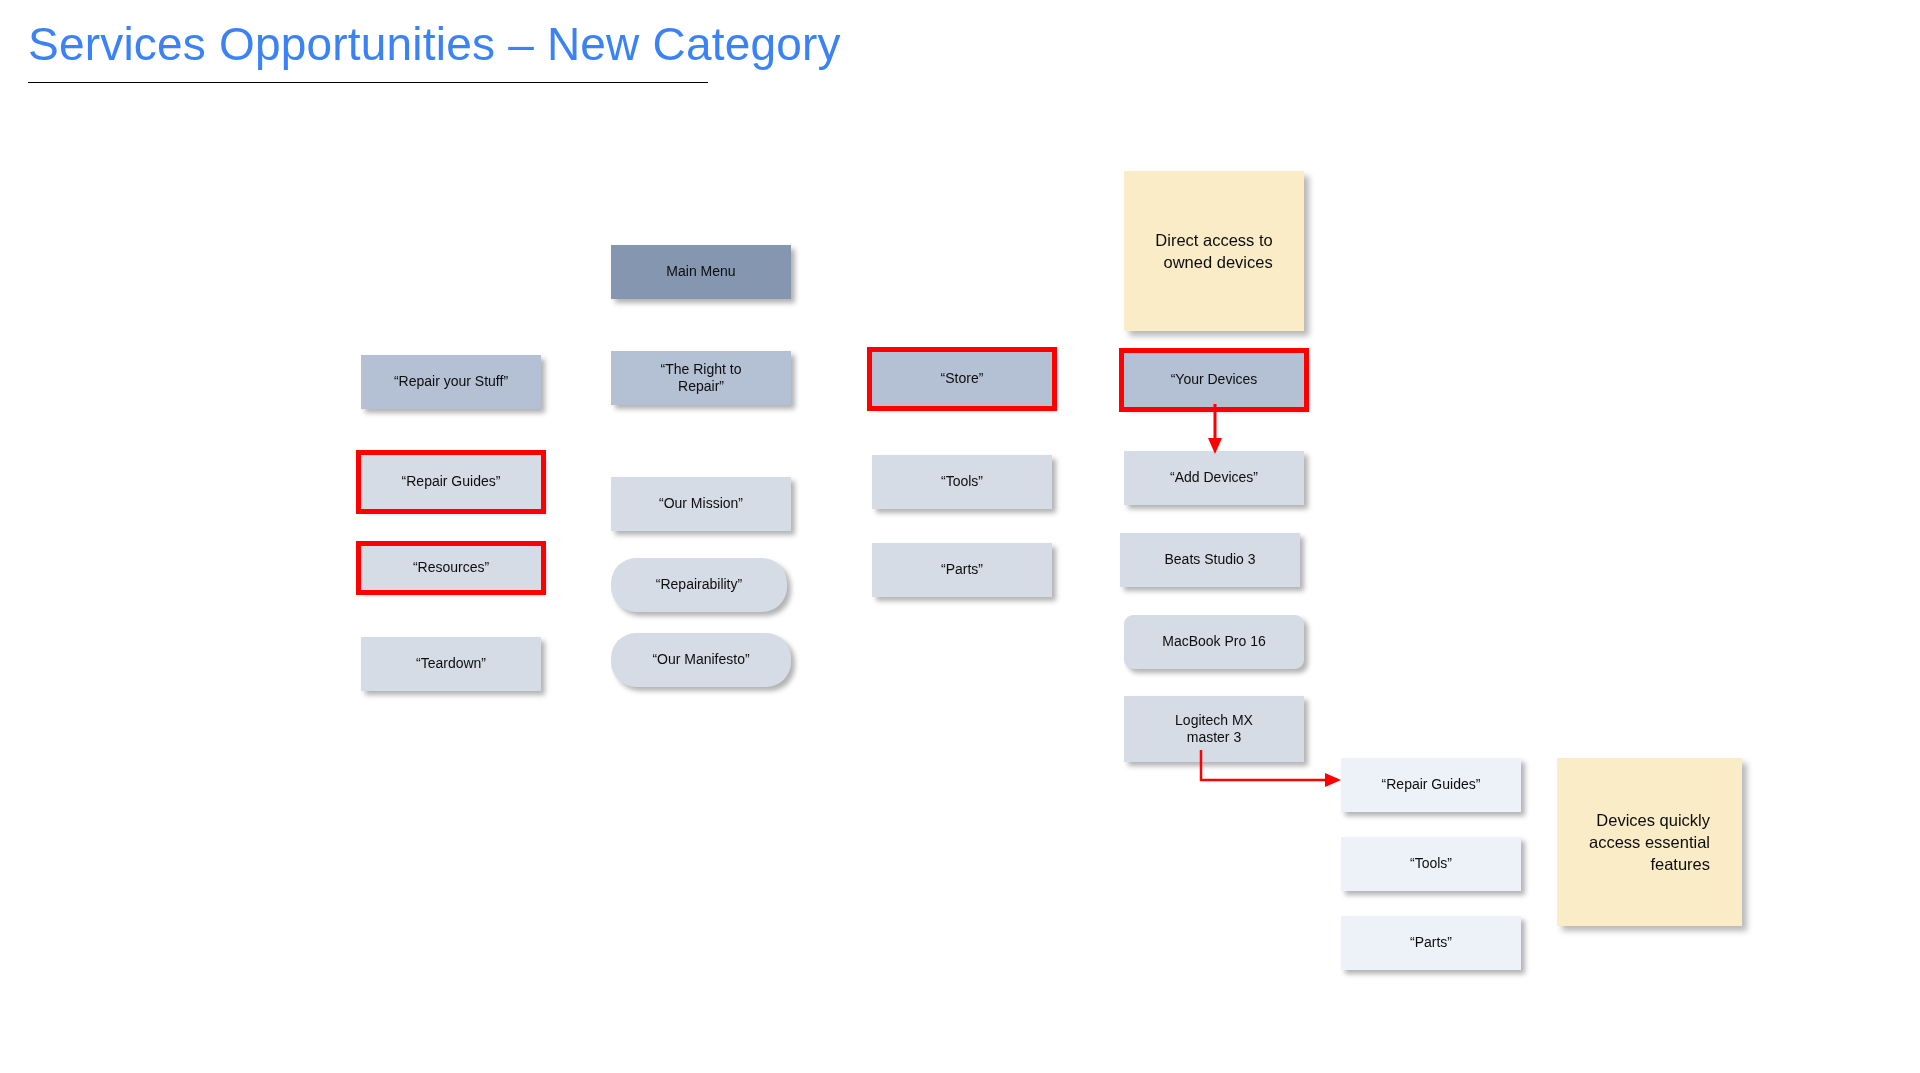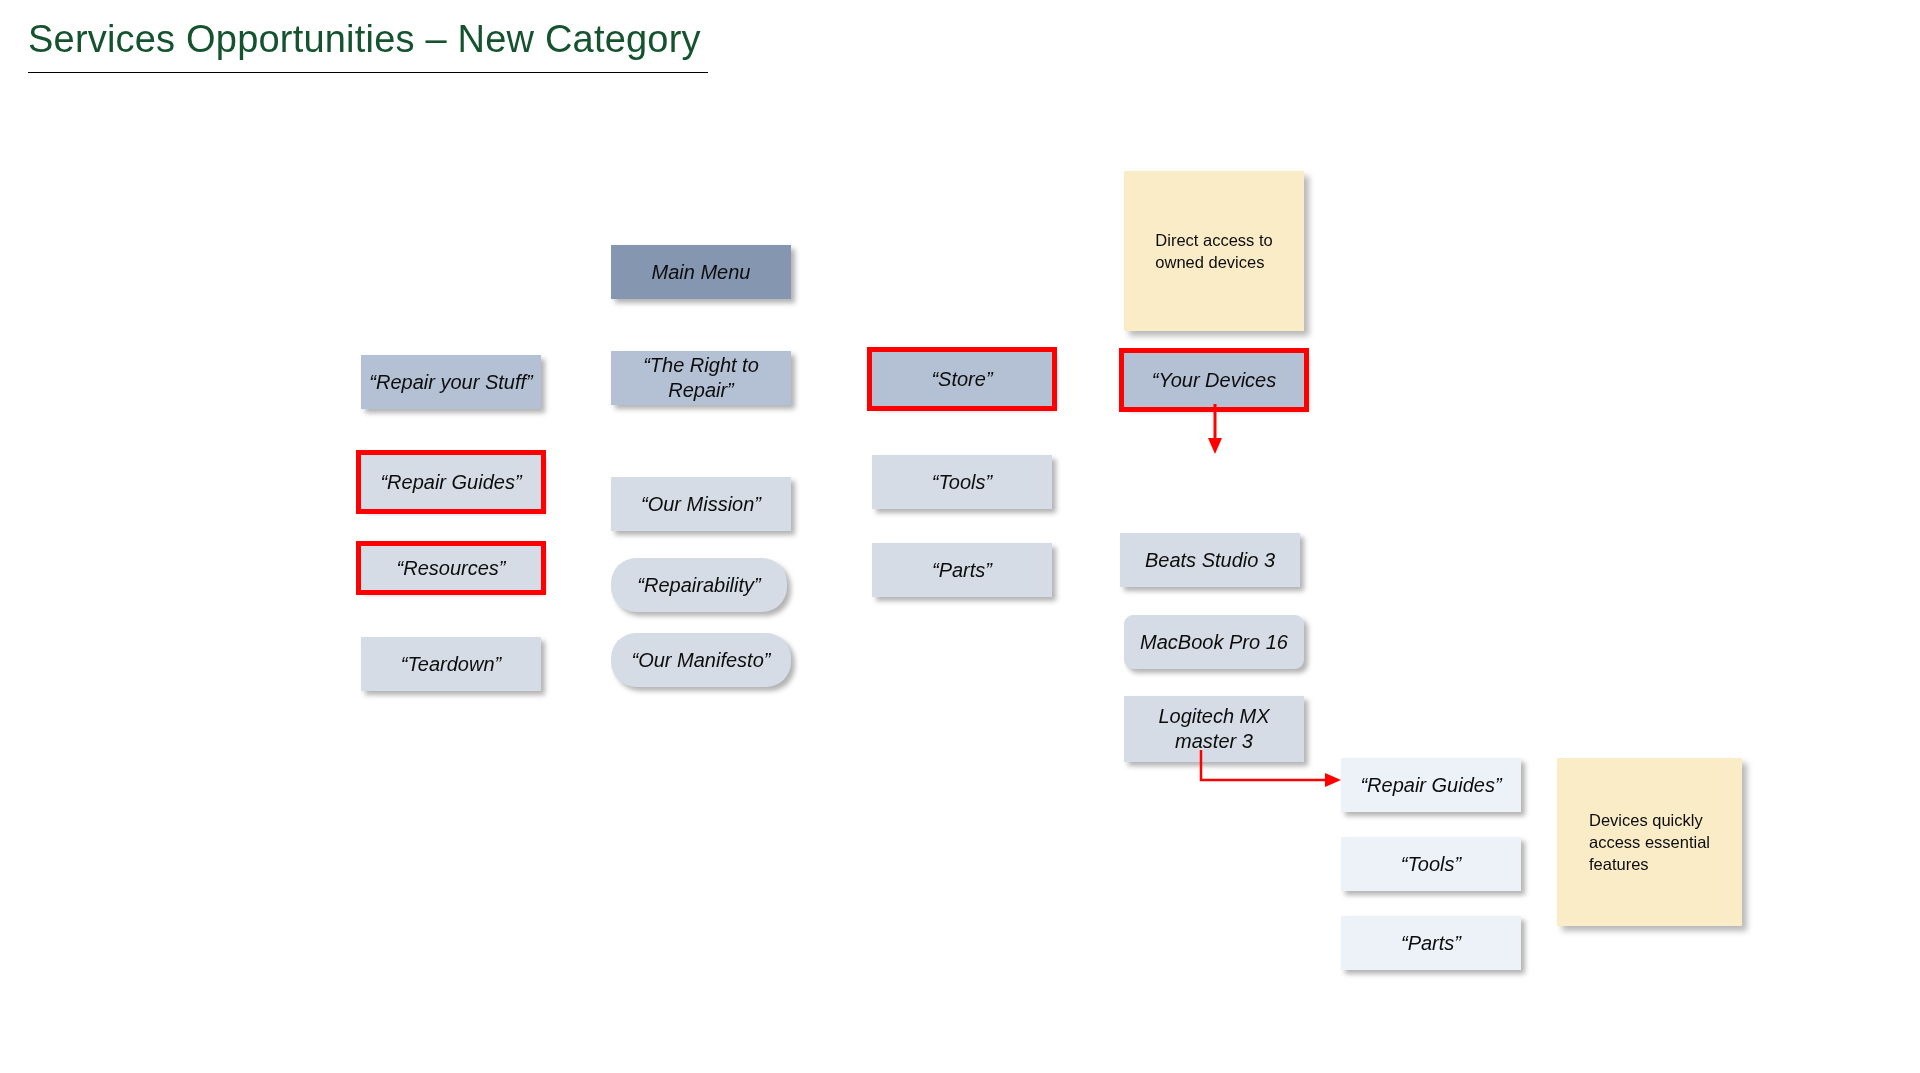--- a/index.html
+++ b/index.html
@@ -20,48 +20,47 @@
   }
 
   
   #title-block {
     position: absolute;
     left: 28px;
     top: 16px;
     width: 720px;
   }
   #page-title {
-    font-size: 38px;
+    font-size: 46px;
     font-weight: 400;
-    color: #14532d;
+    color: #3b82f6;
     letter-spacing: 0.2px;
     line-height: 1.25;
     white-space: nowrap;
   }
   #title-rule {
     margin-top: 8px;
     width: 680px;
     height: 1px;
     background: #000000;
   }
 
   
   .node {
     position: absolute;
     display: flex;
     align-items: center;
     justify-content: center;
     text-align: center;
-    font-size: 20px;
+    font-size: 14px;
     line-height: 1.25;
     color: #0d0d0d;
-    padding: 4px 8px;
+    padding: 4px 20px;
     box-shadow: 4px 4px 5px rgba(0,0,0,0.30);
     white-space: pre-line;
-    font-style: italic;
   }
 
   
   .fill-dark     { background: #8496b0; }
   .fill-mid      { background: #b4c0d3; }
   .fill-light    { background: #d6dce5; }
   .fill-xlight   { background: #edf1f8; }
 
   
   .node.hl {
@@ -72,21 +71,21 @@
   
   .note {
     position: absolute;
     background: #fbecc8;
     color: #0d0d0d;
     font-size: 16.5px;
     line-height: 1.35;
     display: flex;
     align-items: center;
     justify-content: center;
-    text-align: left;
+    text-align: right;
     padding: 10px 14px;
     box-shadow: 5px 5px 6px rgba(0,0,0,0.28);
     white-space: pre-line;
   }
 
   
   .conn {
     position: absolute;
     pointer-events: none;
     overflow: visible;
@@ -125,20 +124,21 @@
 
   <div class="node fill-light" style="left:872px; top:455px; width:180px; height:54px;">“Tools”</div>
 
   <div class="node fill-light" style="left:872px; top:543px; width:180px; height:54px;">“Parts”</div>
 
   <div class="note" style="left:1124px; top:171px; width:180px; height:160px;">Direct access to
 owned devices</div>
 
   <div class="node fill-mid hl" style="left:1124px; top:353px; width:180px; height:54px;">“Your Devices</div>
 
+  <div class="node fill-light" style="left:1124px; top:451px; width:180px; height:54px;">“Add Devices”</div>
 
   <div class="node fill-light" style="left:1120px; top:533px; width:180px; height:54px;">Beats Studio 3</div>
 
   <div class="node fill-light" style="left:1124px; top:615px; width:180px; height:54px;border-radius:9px;">MacBook Pro 16</div>
 
   <div class="node fill-light" style="left:1124px; top:696px; width:180px; height:66px;">Logitech MX
 master 3</div>
 
   <div class="node fill-xlight" style="left:1341px; top:758px; width:180px; height:54px;">“Repair Guides”</div>
 

